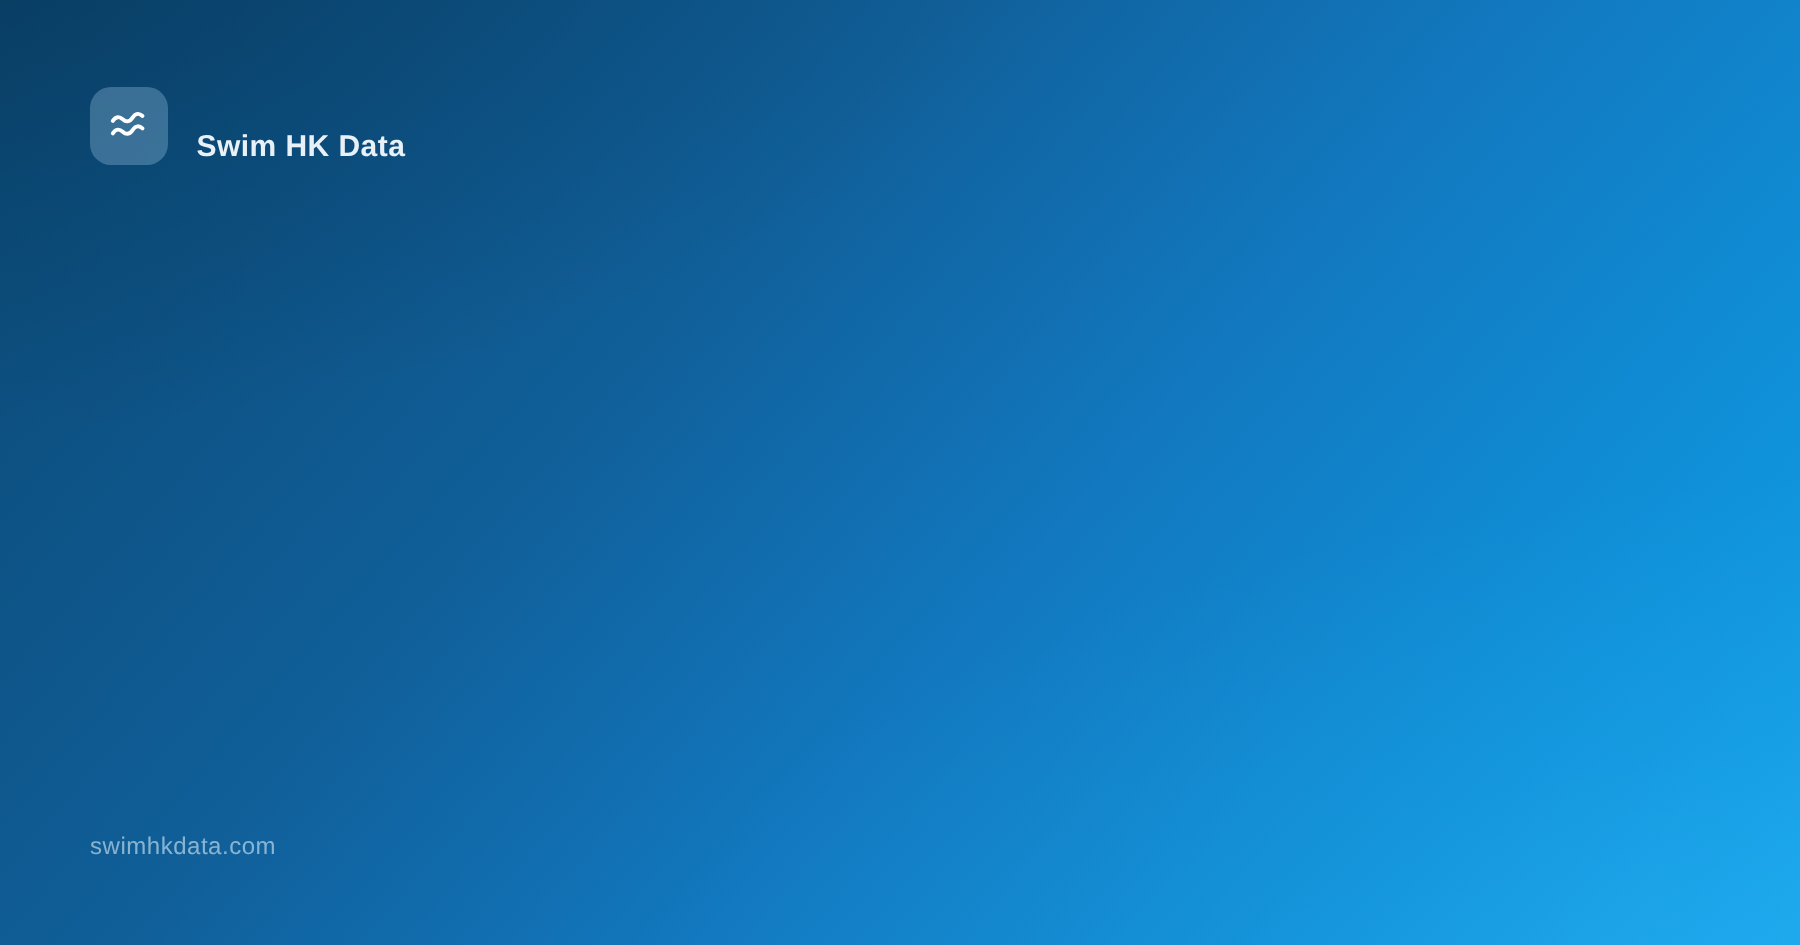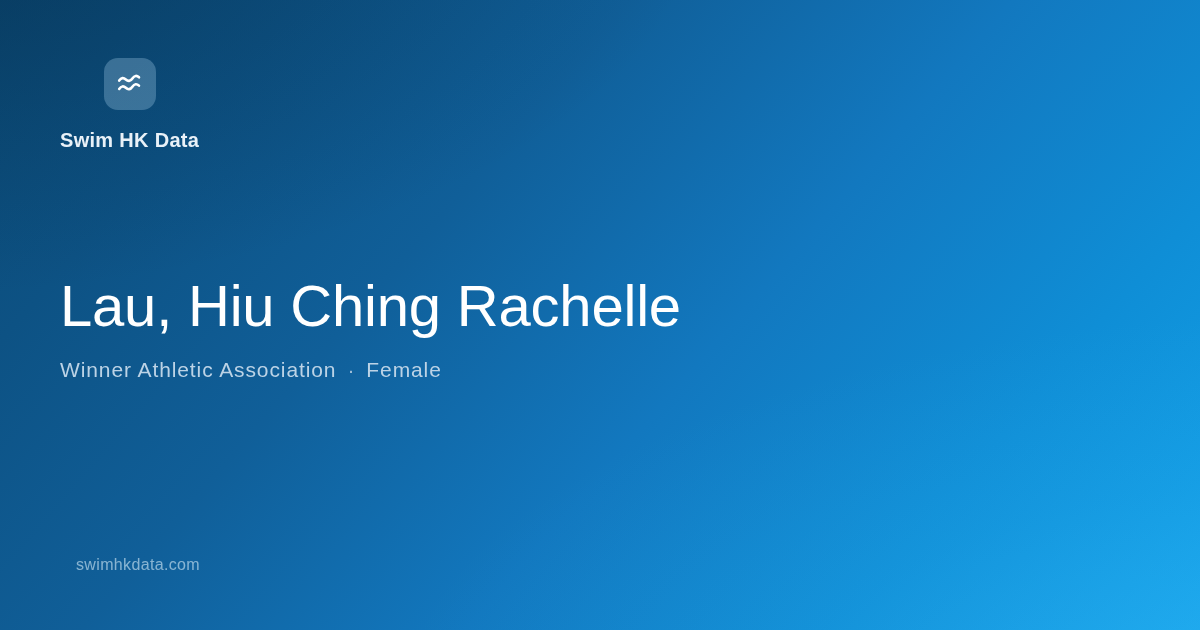--- a/index.html
+++ b/index.html
@@ -50,23 +50,22 @@
   }
 
   .card > * { position: relative; z-index: 2; }
 
   
   .brand {
     position: absolute;
     left: 60px;
     top: 58px;
     display: flex;
-    align-items: center;
+    align-items: flex-end;
     gap: 19px;
-    flex-direction: column;
   }
 
   .brand-tile {
     width: 52px;
     height: 52px;
     border-radius: 14px;
     background: rgba(173, 212, 239, 0.30);
     display: flex;
     align-items: center;
     justify-content: center;
@@ -113,21 +112,21 @@
   }
 
   .meta-sep {
     margin: 0 11px;
     color: #9dbcd5;
   }
 
   
   .footer {
     position: absolute;
-    left: 76px;
+    left: 60px;
     right: 60px;
     bottom: 56px;
     display: flex;
     align-items: baseline;
   }
 
   .footer-left,
   .footer-right {
     font-size: 16px;
     letter-spacing: 0.35px;
@@ -143,26 +142,18 @@
   <div class="brand">
     <div class="brand-tile">
       <svg width="28" height="24" viewBox="0 0 28 24" fill="none" aria-hidden="true">
         <path d="M3.2 8.6c2.1-3.1 4.4-3.1 6.6-1.1 2.2 2 4.5 2 6.6-1.1 2.1-3.1 4.4-3.1 6.6-1.1" stroke="#ffffff" stroke-width="2.6" stroke-linecap="round" stroke-linejoin="round"></path>
         <path d="M3.2 16.9c2.1-3.1 4.4-3.1 6.6-1.1 2.2 2 4.5 2 6.6-1.1 2.1-3.1 4.4-3.1 6.6-1.1" stroke="#ffffff" stroke-width="2.6" stroke-linecap="round" stroke-linejoin="round"></path>
       </svg>
     </div>
     <div class="brand-name">Swim HK Data</div>
   </div>
 
-  <div class="main">
-    <h1 class="athlete-name">Lau, Hiu Ching Rachelle</h1>
-    <div class="meta">
-      <span>Winner Athletic Association</span>
-      <span class="meta-sep">·</span>
-      <span>Female</span>
-    </div>
-  </div>
 
   <div class="footer">
     <div class="footer-left">swimhkdata.com</div>
   </div>
 
 </div>
 
 </body></html>

